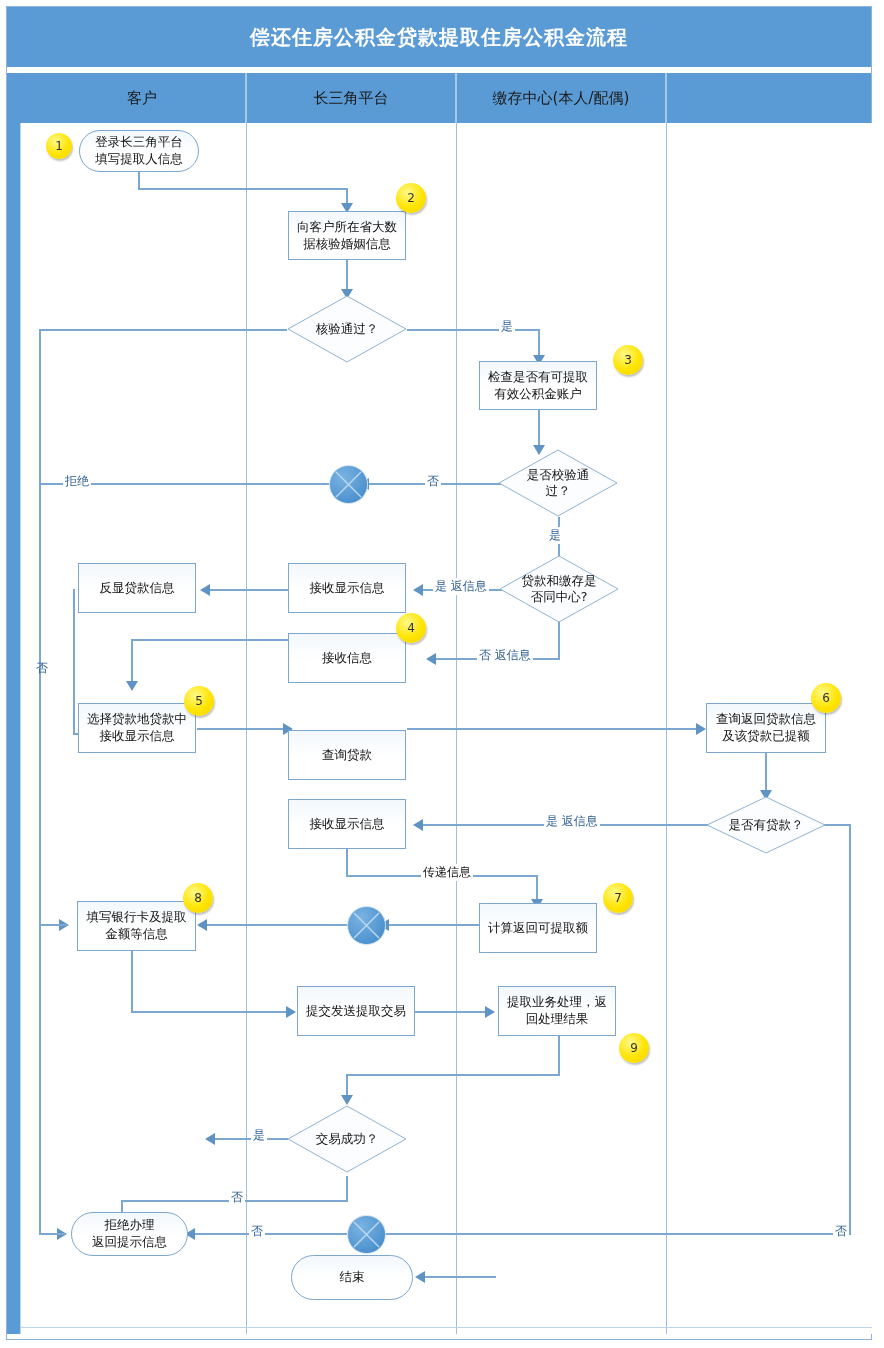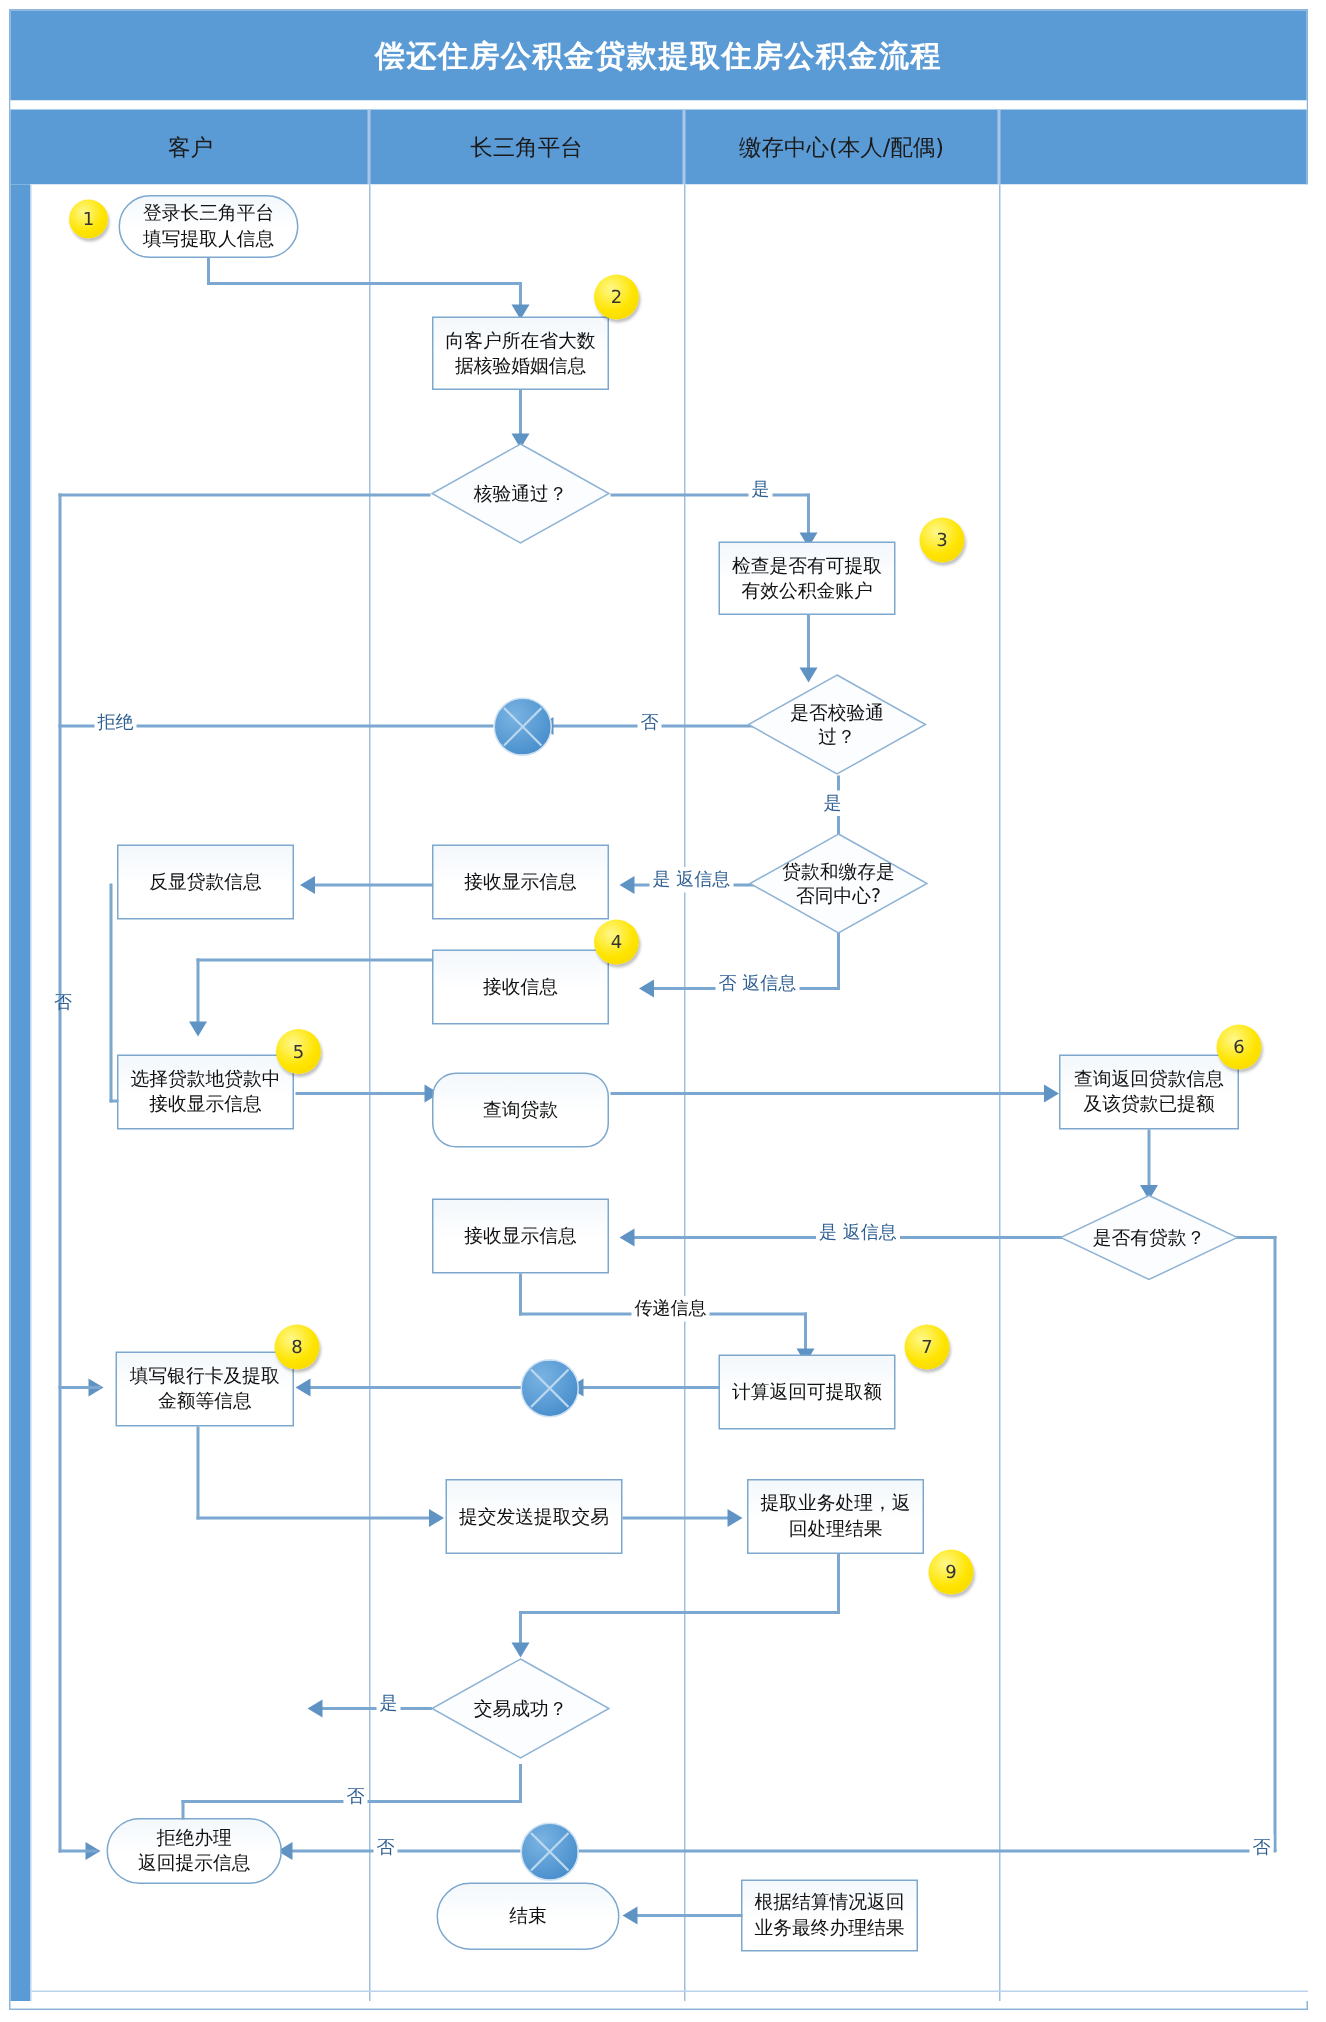--- a/index.html
+++ b/index.html
@@ -68,21 +68,21 @@
 <div id="page">
 
   <div class="frame"></div>
 
   <div class="title-bar">
     <div class="t">偿还住房公积金贷款提取住房公积金流程</div>
   </div>
   <div class="gap-row"></div>
 
   <div class="header-row">
-    <div class="lane-head" style="left:5px;width:230px;">
+    <div class="lane-head" style="left:20px;width:230px;">
       <span>客户</span>
     </div>
     <div class="hdr-sep" style="left:238px;"></div>
     <div class="lane-head" style="left:240px;width:208px;">
       <span>长三角平台</span>
     </div>
     <div class="hdr-sep" style="left:448px;"></div>
     <div class="lane-head" style="left:450px;width:208px;">
       <span>缴存中心(本人/配偶)</span>
     </div>
@@ -299,21 +299,21 @@
     <div class="node" style="left:57px;top:580px;width:118px;height:50px;">
       <span>
         <span>选择贷款地贷款中</span><br>
         <span>接收显示信息</span>
       </span>
     </div>
     <div class="badge" style="left:163px;top:563px;width:30px;height:30px;">
       <span>5</span>
     </div>
 
-    <div class="node" style="left:267px;top:592px;width:118px;height:50px;border-radius:16px;">
+    <div class="node" style="left:267px;top:607px;width:118px;height:50px;">
       <span>查询贷款</span>
     </div>
 
     <div class="node" style="left:685px;top:580px;width:120px;height:50px;">
       <span>
         <span>查询返回贷款信息</span><br>
         <span>及该贷款已提额</span>
       </span>
     </div>
     <div class="badge" style="left:790px;top:560px;width:30px;height:30px;">
@@ -388,21 +388,15 @@
       <svg width="37" height="37">
         <line x1="6" y1="6" x2="31" y2="31" stroke="#bcd8ef" stroke-width="1.5"></line>
         <line x1="31" y1="6" x2="6" y2="31" stroke="#bcd8ef" stroke-width="1.5"></line>
       </svg>
     </div>
 
     <div class="node term" style="left:270px;top:1132px;width:122px;height:45px;color:#111;">
       <span>结束</span>
     </div>
 
-    <div class="node" style="left:473px;top:1130px;width:118px;height:48px;">
-      <span>
-        <span>根据结算情况返回</span><br>
-        <span>业务最终办理结果</span>
-      </span>
-    </div>
 
   </div>
 </div>
 
 </body></html>

